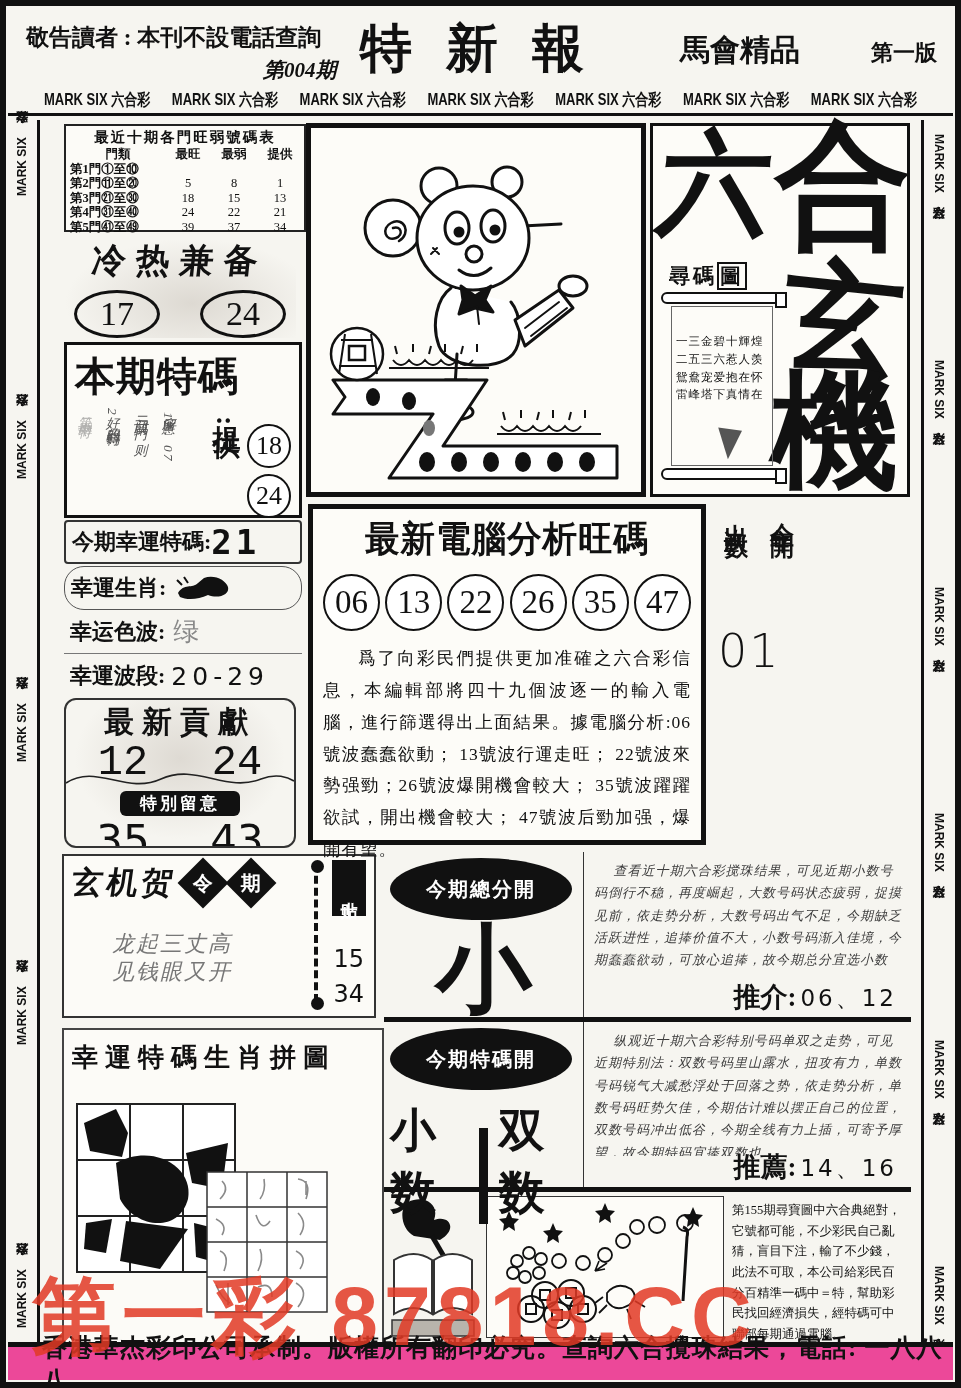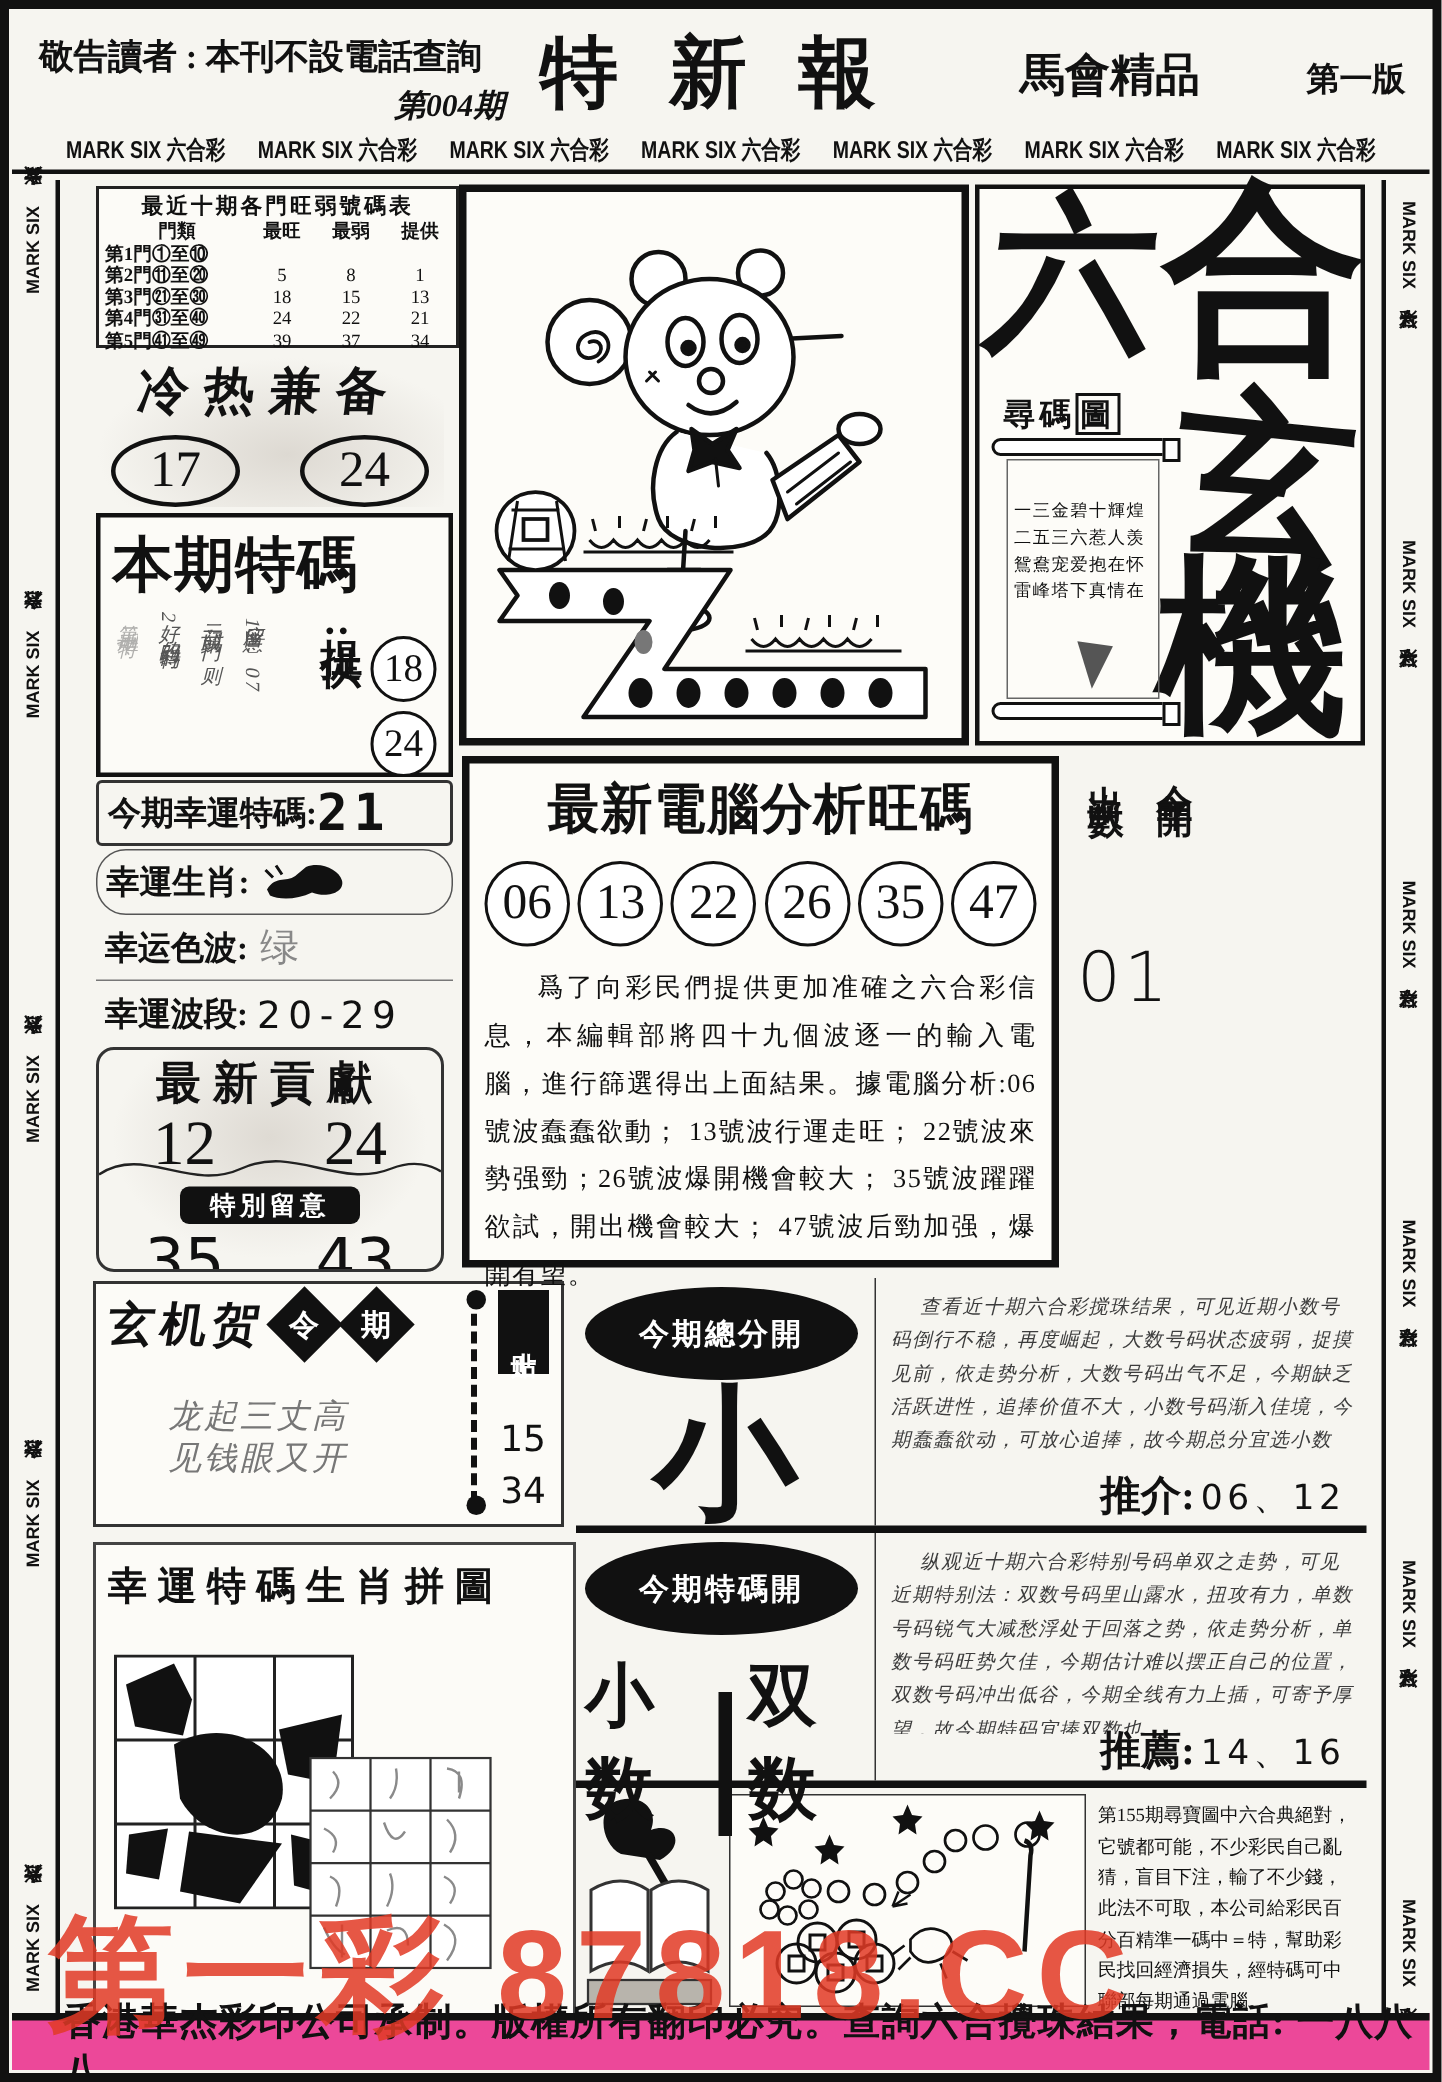--- a/index.html
+++ b/index.html
@@ -63,21 +63,21 @@
   .lk-row.first { border:2px solid #333; border-radius:4px; }
   .lk-row.oval { border:1.5px solid #555; border-radius:20px; margin-top:2px; }
   .lk-label { font-size:22px; font-weight:900; white-space:nowrap; }
   .lk-val-big { font-family:"DejaVu Sans Mono",monospace; font-size:34px; font-weight:bold; letter-spacing:4px; }
   .lk-val-grey { font-size:26px; color:#888; margin-left:8px; }
   .lk-val-band { font-size:25px; letter-spacing:5px; margin-left:6px; font-family:"DejaVu Sans",sans-serif; }
 
   
   .contribution { left:58px; top:692px; width:232px; height:150px; border:2.5px solid #333; border-radius:12px; overflow:hidden; background:radial-gradient(ellipse at 50% 40%, #dedad3 0%, rgba(222,218,211,0) 65%); }
   .cb-title { font-size:30px; font-weight:900; letter-spacing:8px; text-align:center; margin-top:2px; }
-  .cb-nums { display:flex; justify-content:space-around; font-size:42px; font-family:Liberation Serif, serif; font-weight:300; margin-top:-4px; position:relative; z-index:1;text-align:right; }
+  .cb-nums { display:flex; justify-content:space-around; font-size:42px; font-family:Liberation Mono, monospace; font-weight:300; margin-top:-4px; position:relative; z-index:1;text-align:right; }
   .cb-wave { display:block; margin-top:-18px; }
   .cb-note { width:120px; margin:0 auto; background:#111; color:#fff; font-size:17px; font-weight:bold; text-align:center; letter-spacing:3px; border-radius:6px; padding:1px 0; }
   .cb-nums2 { display:flex; justify-content:space-around; font-size:42px; font-family:"DejaVu Sans",sans-serif; font-weight:400; }
 
   
   .congrats { left:56px; top:848px; width:314px; height:164px; border:2px solid #333; padding:6px 8px; }
   .cg-titlerow { display:flex; align-items:center; gap:4px; }
   .cg-title { font-size:31px; font-weight:900; letter-spacing:4px; transform:skewX(-8deg); }
   .diamond { width:36px; height:36px; background:#111; transform:rotate(45deg); display:flex; align-items:center; justify-content:center; margin:0 4px; }
   .diamond span { transform:rotate(-45deg); color:#fff; font-size:20px; font-weight:bold; }

